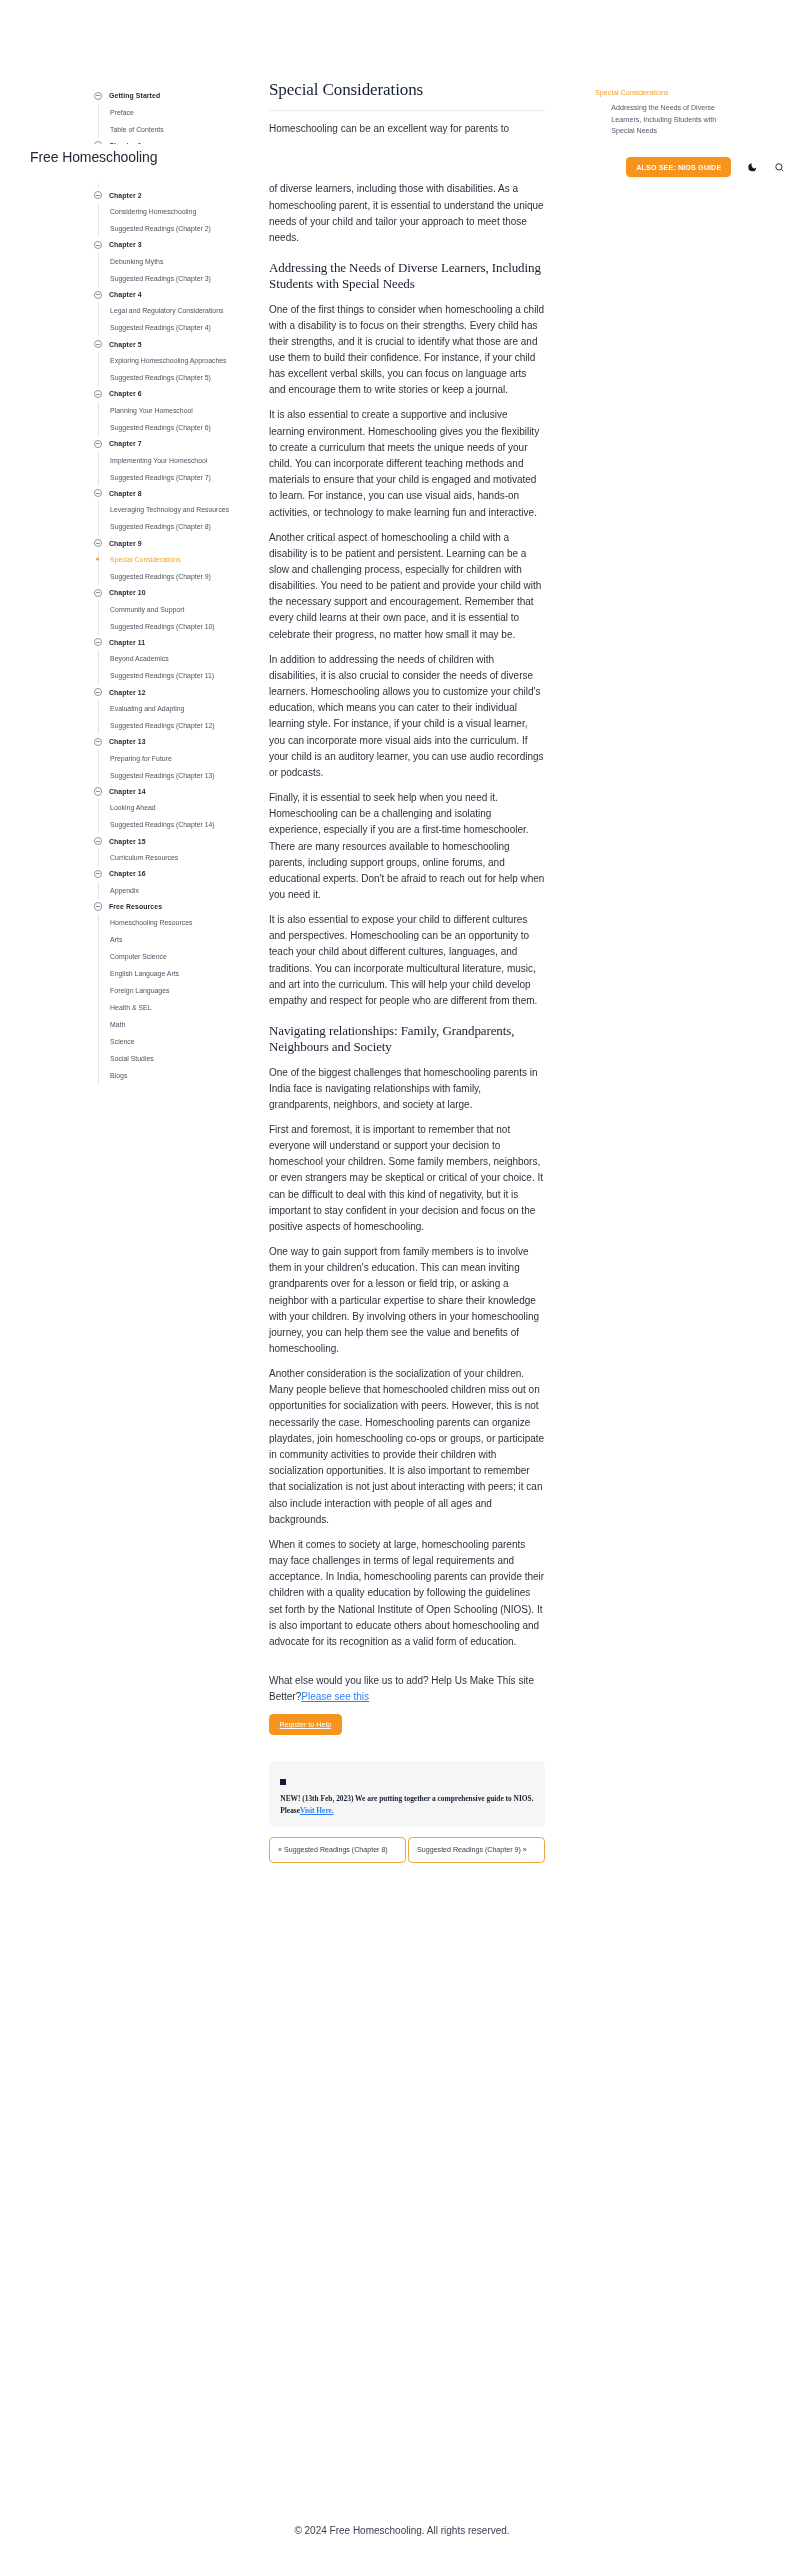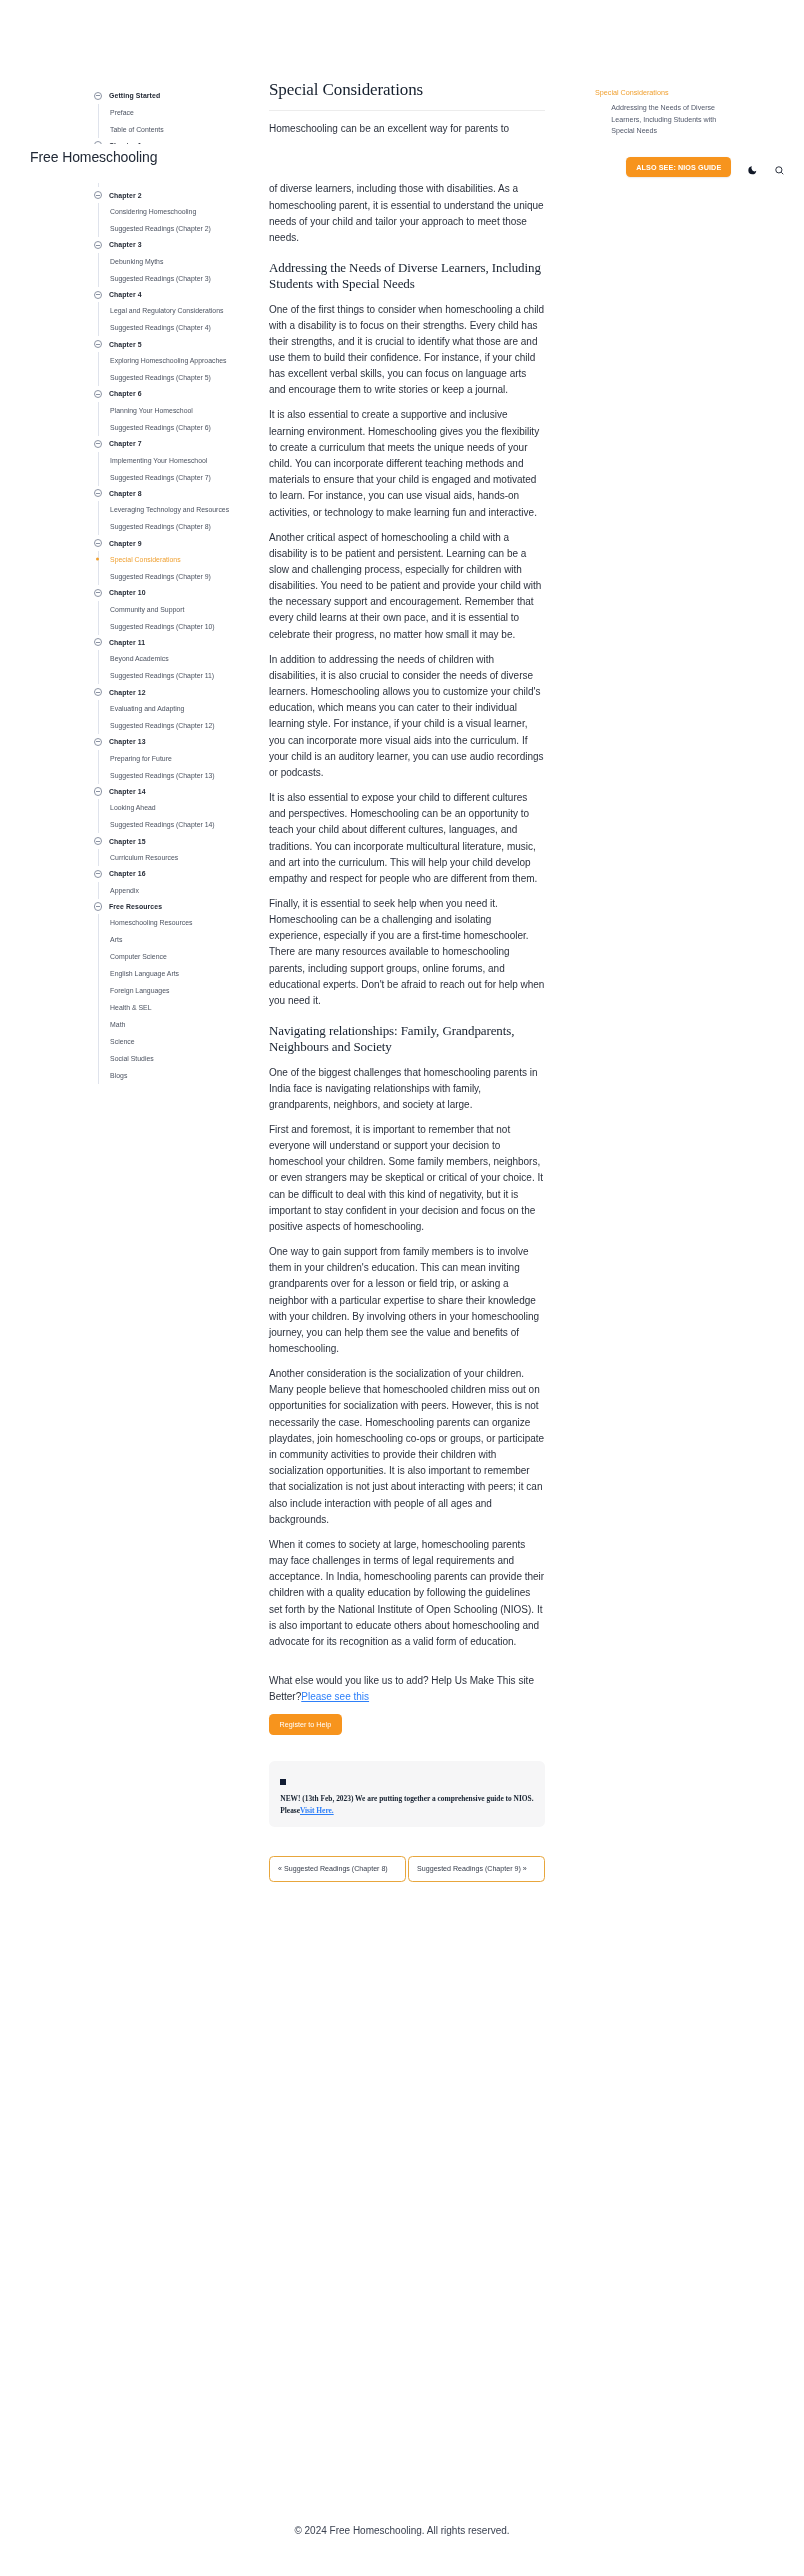--- a/index.html
+++ b/index.html
@@ -27,21 +27,21 @@
     position:absolute;
     left:30px; top:149px;
     font-size:14px; font-weight:400; letter-spacing:-0.1px;
     color:#212936;
     z-index:45;
     white-space:nowrap;
   }
   .header-right{
     position:absolute;
     top:157px; right:17.5px;
-    display:flex; align-items:flex-end; gap:13.8px;
+    display:flex; align-items:center; gap:13.8px;
     z-index:50;
   }
   .btn-nios{
     background:#f7941d;
     color:#ffffff;
     border:none; border-radius:4.4px;
     padding:5.6px 10px;
     font-size:7.2px; font-weight:700; letter-spacing:0.1px;
     text-transform:uppercase;
     cursor:pointer;
@@ -144,20 +144,21 @@
     font-size:7.3px;line-height:1.62;margin:0 0 7.5px 0;color:#2b313d;
   }
   .cta-text a{ color:#2d7ff9; text-decoration:underline; }
   .btn-register{
     display:inline-block;
     background:#f7941d;color:#fff;
     border:none;border-radius:4.4px;
     padding:6.3px 10.6px;
     font-size:7.2px;
     cursor:pointer;
+    text-decoration:underline;
   }
 
   
   .notice{
     margin-top:26px;
     background:#f6f6f7;
     border-radius:5.6px;
     padding:10px 11.3px;
     display:flex;gap:8.8px;align-items:flex-start;flex-direction:column;
   }
@@ -168,21 +169,21 @@
     font-family:"Liberation Serif", serif;
     font-weight:700;
     font-size:7.4px;
     line-height:1.58;
     color:#15202f;
   }
   .notice-text a{color:#2d7ff9;text-decoration:underline;}
 
   
   .pager{
-    margin-top:29px;
+    margin-top:10px;
     display:flex;gap:2px;
   }
   .pager-card{
     flex:1 1 0;
     border:0.6px solid #e8a63c;
     border-radius:4.4px;
     padding:6.9px 8.1px;
     font-size:7.1px;
     line-height:1.55;
     color:#343b49;
@@ -432,22 +433,22 @@
   <div class="title-rule"></div>
   <p>Homeschooling can be an excellent way for parents to</p>
   <div class="spacer-lg"></div>
   <p>of diverse learners, including those with disabilities. As a homeschooling parent, it is essential to understand the unique needs of your child and tailor your approach to meet those needs.</p>
 
   <h2>Addressing the Needs of Diverse Learners, Including Students with Special Needs</h2>
   <p>One of the first things to consider when homeschooling a child with a disability is to focus on their strengths. Every child has their strengths, and it is crucial to identify what those are and use them to build their confidence. For instance, if your child has excellent verbal skills, you can focus on language arts and encourage them to write stories or keep a journal.</p>
   <p>It is also essential to create a supportive and inclusive learning environment. Homeschooling gives you the flexibility to create a curriculum that meets the unique needs of your child. You can incorporate different teaching methods and materials to ensure that your child is engaged and motivated to learn. For instance, you can use visual aids, hands-on activities, or technology to make learning fun and interactive.</p>
   <p>Another critical aspect of homeschooling a child with a disability is to be patient and persistent. Learning can be a slow and challenging process, especially for children with disabilities. You need to be patient and provide your child with the necessary support and encouragement. Remember that every child learns at their own pace, and it is essential to celebrate their progress, no matter how small it may be.</p>
   <p>In addition to addressing the needs of children with disabilities, it is also crucial to consider the needs of diverse learners. Homeschooling allows you to customize your child's education, which means you can cater to their individual learning style. For instance, if your child is a visual learner, you can incorporate more visual aids into the curriculum. If your child is an auditory learner, you can use audio recordings or podcasts.</p>
+  <p>Finally, it is essential to seek help when you need it. Homeschooling can be a challenging and isolating experience, especially if you are a first-time homeschooler. There are many resources available to homeschooling parents, including support groups, online forums, and educational experts. Don't be afraid to reach out for help when you need it.</p>
   <p>It is also essential to expose your child to different cultures and perspectives. Homeschooling can be an opportunity to teach your child about different cultures, languages, and traditions. You can incorporate multicultural literature, music, and art into the curriculum. This will help your child develop empathy and respect for people who are different from them.</p>
-  <p>Finally, it is essential to seek help when you need it. Homeschooling can be a challenging and isolating experience, especially if you are a first-time homeschooler. There are many resources available to homeschooling parents, including support groups, online forums, and educational experts. Don't be afraid to reach out for help when you need it.</p>
 
   <h2>Navigating relationships: Family, Grandparents, Neighbours and Society</h2>
   <p>One of the biggest challenges that homeschooling parents in India face is navigating relationships with family, grandparents, neighbors, and society at large.</p>
   <p>First and foremost, it is important to remember that not everyone will understand or support your decision to homeschool your children. Some family members, neighbors, or even strangers may be skeptical or critical of your choice. It can be difficult to deal with this kind of negativity, but it is important to stay confident in your decision and focus on the positive aspects of homeschooling.</p>
   <p>One way to gain support from family members is to involve them in your children's education. This can mean inviting grandparents over for a lesson or field trip, or asking a neighbor with a particular expertise to share their knowledge with your children. By involving others in your homeschooling journey, you can help them see the value and benefits of homeschooling.</p>
   <p>Another consideration is the socialization of your children. Many people believe that homeschooled children miss out on opportunities for socialization with peers. However, this is not necessarily the case. Homeschooling parents can organize playdates, join homeschooling co-ops or groups, or participate in community activities to provide their children with socialization opportunities. It is also important to remember that socialization is not just about interacting with peers; it can also include interaction with people of all ages and backgrounds.</p>
   <p>When it comes to society at large, homeschooling parents may face challenges in terms of legal requirements and acceptance. In India, homeschooling parents can provide their children with a quality education by following the guidelines set forth by the National Institute of Open Schooling (NIOS). It is also important to educate others about homeschooling and advocate for its recognition as a valid form of education.</p>
 
   <div style="height:13.8px"></div>
 

